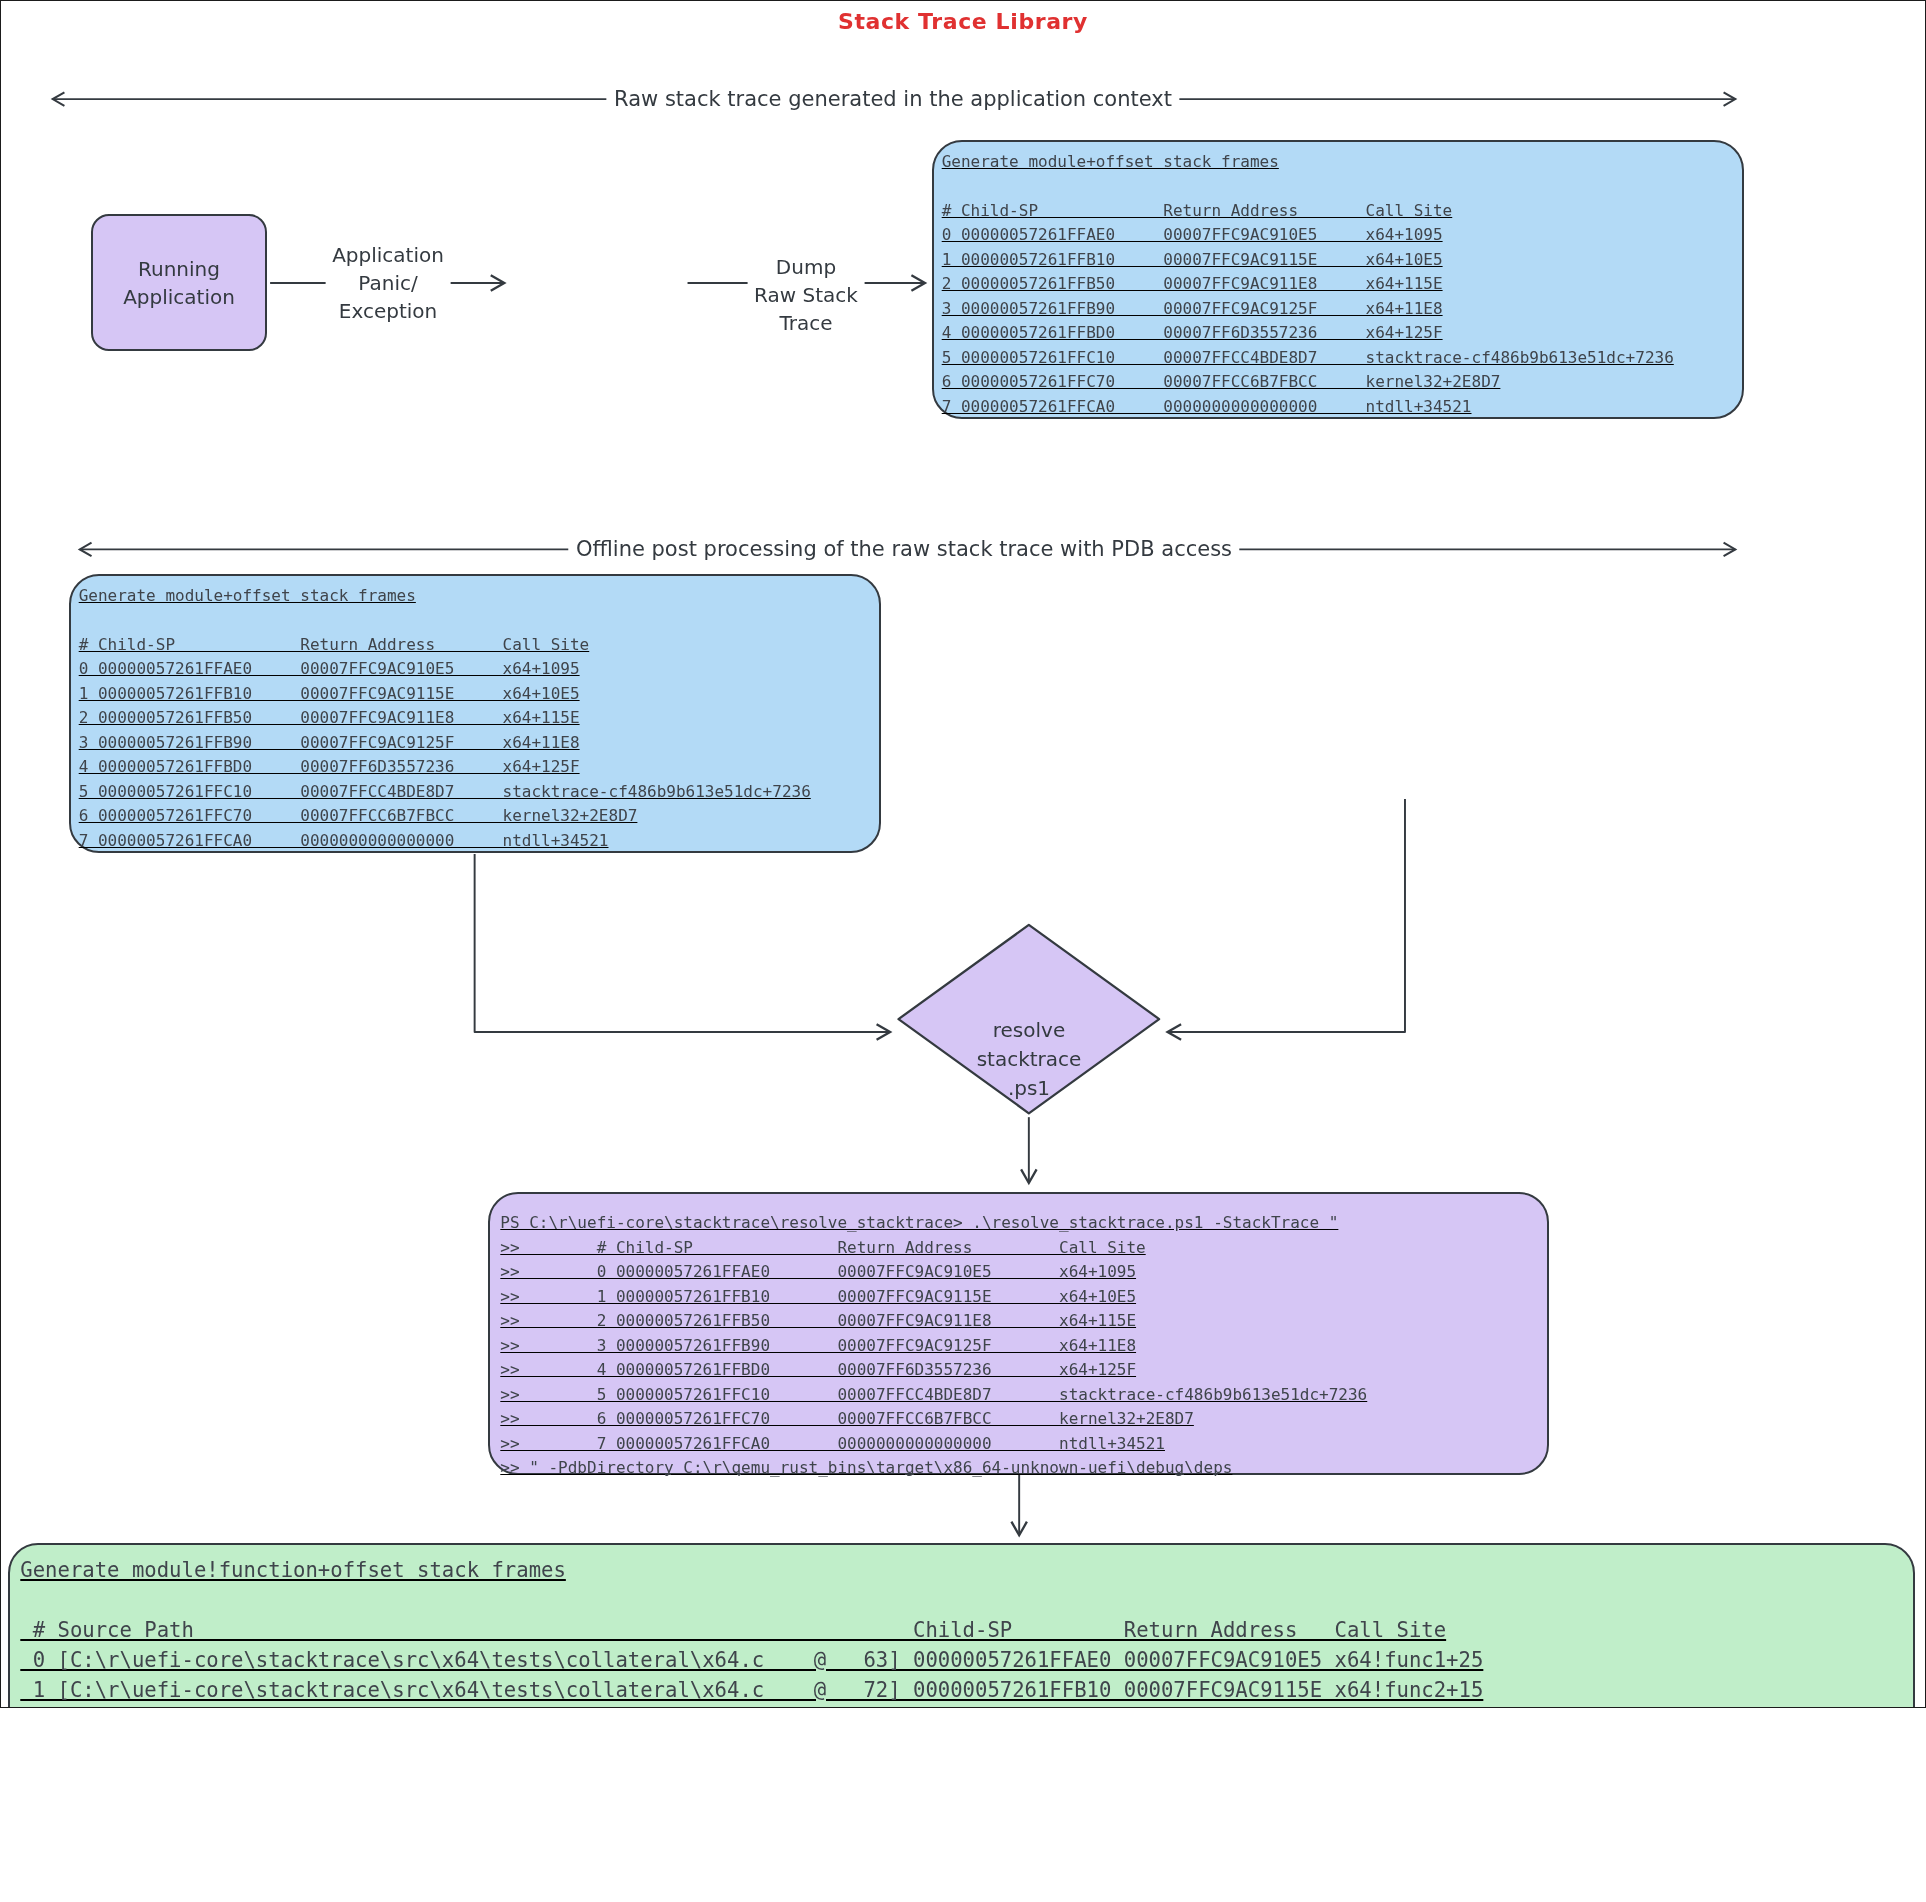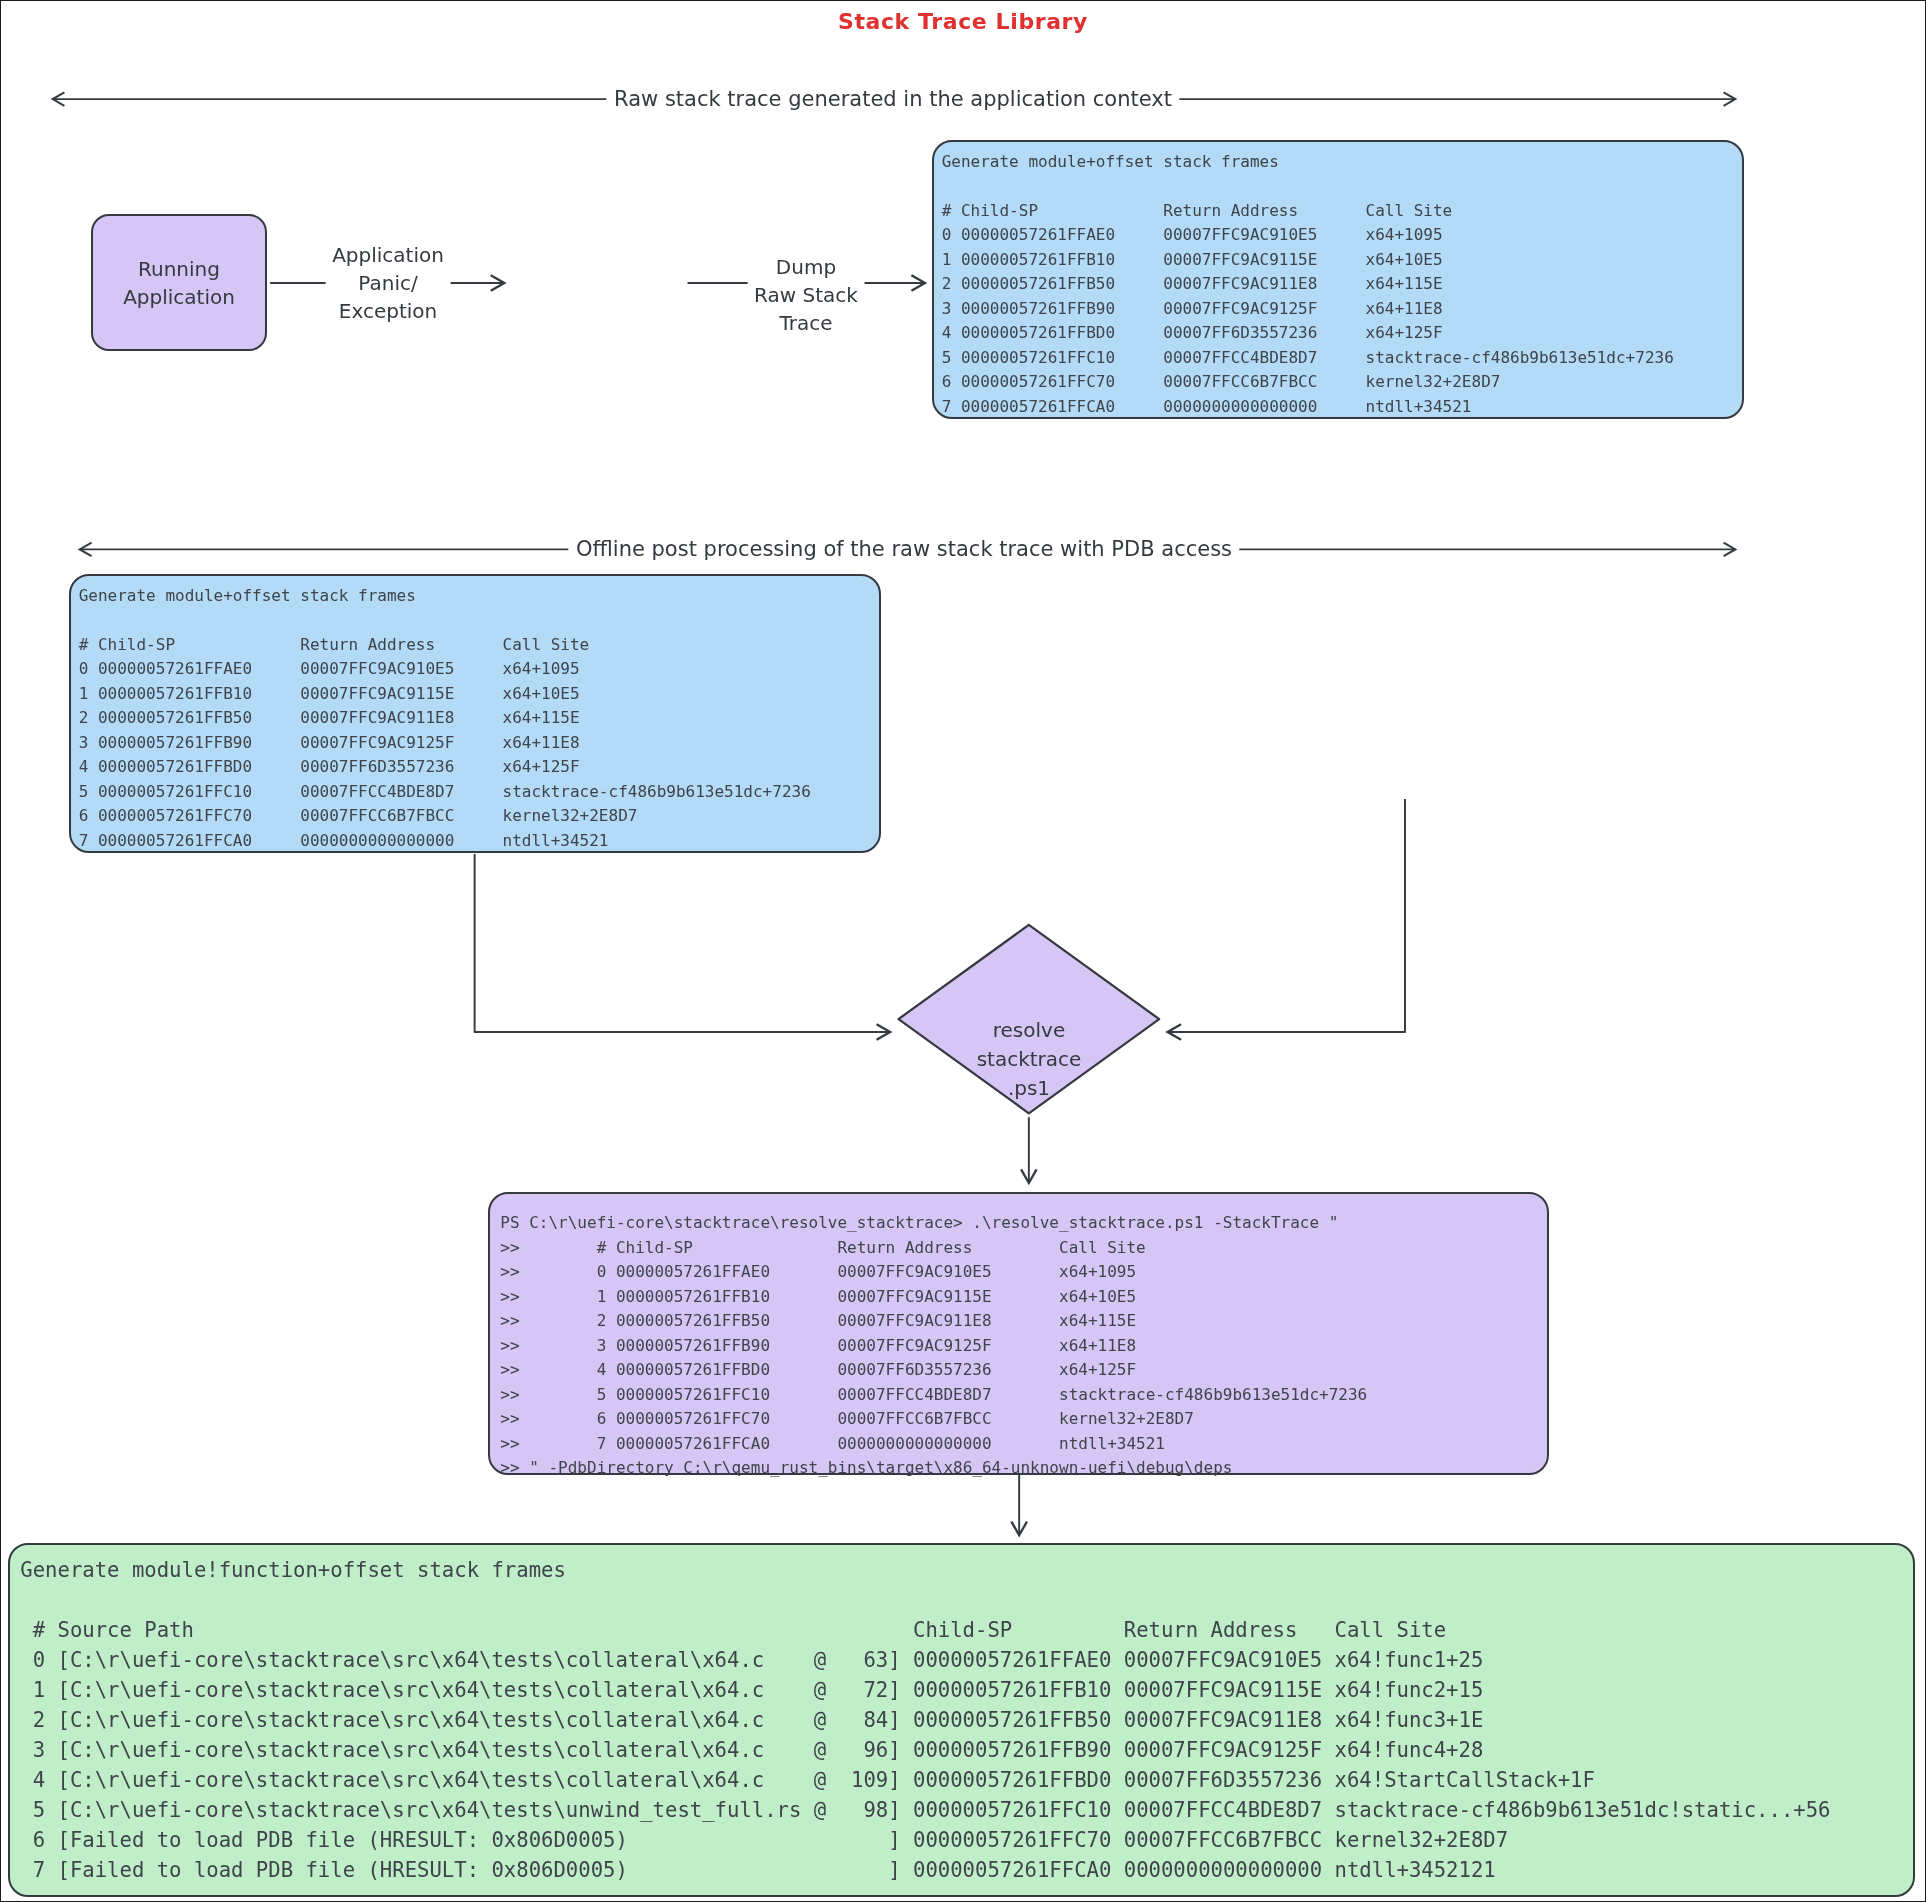--- a/index.html
+++ b/index.html
@@ -1,25 +1,25 @@
 <!DOCTYPE html>
 <html style="font-size:10.3px"><head>
 <meta charset="utf-8">
 <style>
   html,body{margin:0;padding:0;background:#ffffff;}
-  #page{position:relative;width:1926px;height:1902px;background:#ffffff;
+  #page{position:relative;width:1926px;height:1708px;background:#ffffff;
         border:1.9px solid #1b1b1b;box-sizing:border-box;overflow:hidden;
         font-family:"DejaVu Sans",sans-serif;}
   .hand{font-family:"DejaVu Sans",sans-serif;color:#343a40;}
   .box{position:absolute;border:2.3px solid #343a40;box-sizing:border-box;}
   .violet{background:#d6c6f5;}
   .blue{background:#b3daf6;}
   .green{background:#c0eec9;}
   .r28{border-radius:18px;}
-  .r35{border-radius:20px;}
+  .r35{border-radius:30px;text-decoration:underline;}
   .node{display:flex;align-items:center;justify-content:center;}
   .node-label{font-size:20px;line-height:28px;text-align:center;white-space:pre-line;}
   .trace-pre{margin:0;padding:7.7px 0 0 7.7px;font-family:"DejaVu Sans Mono",monospace;
              font-size:16px;line-height:24.5px;color:#3f444b;white-space:pre;}
   .green-pre{margin:0;padding:10.3px 0 0 10.3px;font-family:"DejaVu Sans Mono",monospace;
              font-size:20.6px;line-height:30px;color:#3f444b;white-space:pre;}
   .console-pre{margin:0;padding:17px 0 0 10.3px;font-family:"DejaVu Sans Mono",monospace;
              font-size:16px;line-height:24.5px;color:#3f444b;white-space:pre;}
   .page-title{position:absolute;left:50%;top:7.7px;transform:translateX(-50%);
               font-size:22px;font-weight:600;color:#e03131;letter-spacing:0.6px;}

